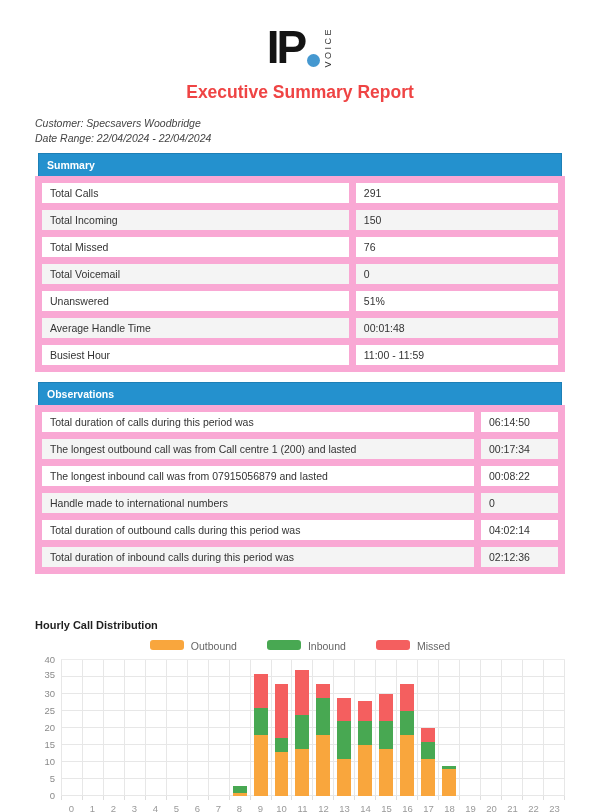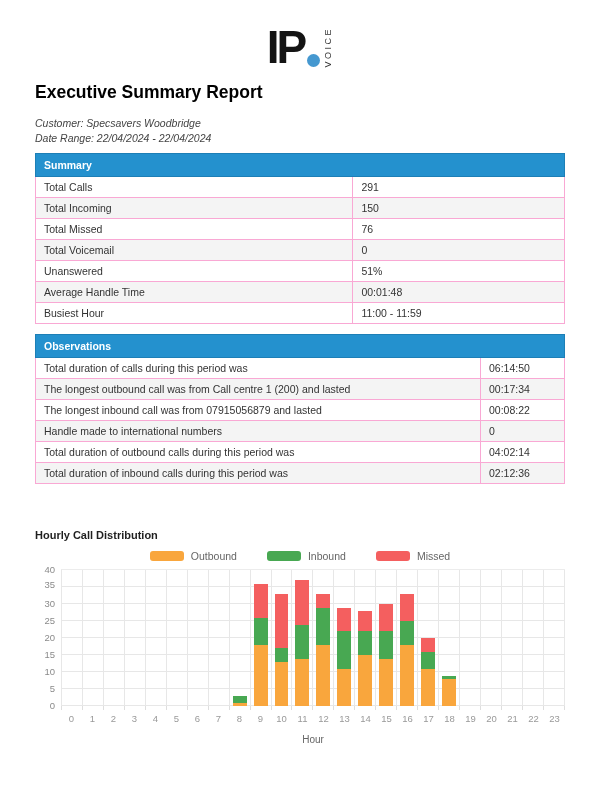--- a/index.html
+++ b/index.html
@@ -6,40 +6,40 @@
   html,body { width:600px; background:#fff; font-family:"Liberation Sans", sans-serif; color:#333; }
   body { height:812px; overflow:hidden; }
   .page { width:600px; height:812px; padding:0 35px; }
 
   
   .logo { display:flex; align-items:flex-end; width:fit-content; margin:26px auto 0; }
   .logo-ip { font-size:46px; font-weight:bold; letter-spacing:-3px; line-height:0.95; color:#141414; }
   .logo-dot { display:inline-block; width:13px; height:13px; border-radius:50%; margin:0 3px 3px 3px; }
   .logo-voice { writing-mode:vertical-rl; transform:rotate(180deg); font-size:9px; letter-spacing:2.5px; color:#333; margin-bottom:2px; }
 
-  .title { text-align:left; font-size:17.5px; font-weight:bold; color:#000000; margin-top:12px; }
+  .title { text-align:center; font-size:17.5px; font-weight:bold; color:#ef4444; margin-top:12px; }
 
   .meta { margin-top:13px; font-size:10.5px; line-height:1.5; color:#444;font-style:italic; }
 
   table { width:100%; border-collapse:collapse; font-size:10.5px; table-layout:fixed; }
   .summary-table { margin-top:6px; }
   .obs-table { margin-top:10px; }
   th.section-header { text-align:left; color:#fff; font-weight:bold; padding:5px 8px; border:1px solid #1d7fb6; font-size:10.5px; }
-  td { padding:4px 8px; border:1px solid #f9a8d4; color:#333; }
+  td { padding:4px 8px; border:7px solid #f9a8d4; color:#333; }
   tbody tr:nth-child(even) td { background:#f4f4f4; }
   .summary-table col.c-label { width:60%; }
   .summary-table col.c-value { width:40%; }
   .obs-table col.c-label { width:auto; }
   .obs-table col.c-value { width:84px; }
 
   
   .chart-section { margin-top:24px; }
   .chart-title { font-size:11px; font-weight:bold; color:#1f1f1f;margin-top:45px; }
   .legend { display:flex; justify-content:center; align-items:center; gap:30px; margin:9px 0 7px; }
-  .legend-item { display:flex; align-items:center; gap:7px; font-size:10.5px; color:#666; }
+  .legend-item { display:flex; align-items:flex-start; gap:7px; font-size:10.5px; color:#666; }
   .swatch { width:34px; height:10px; border-radius:3px; }
 
   .chart { display:flex; margin-top:2px; }
   .y-axis { width:26px; position:relative; height:137px; flex:none; }
   .y-axis span { position:absolute; right:6px; font-size:9.5px; color:#8a8a8a; line-height:1; }
   .plot-wrap { flex:1; }
   .plot { height:137px; display:flex; align-items:flex-end;
           border-left:1px solid #e7e7e7; border-top:1px solid #ececec;
           background-image:repeating-linear-gradient(to top,#e7e7e7 0,#e7e7e7 1px,transparent 1px,transparent 17px); }
   .col { flex:1; height:100%; border-right:1px solid #e7e7e7; display:flex; align-items:flex-end; justify-content:center; }

